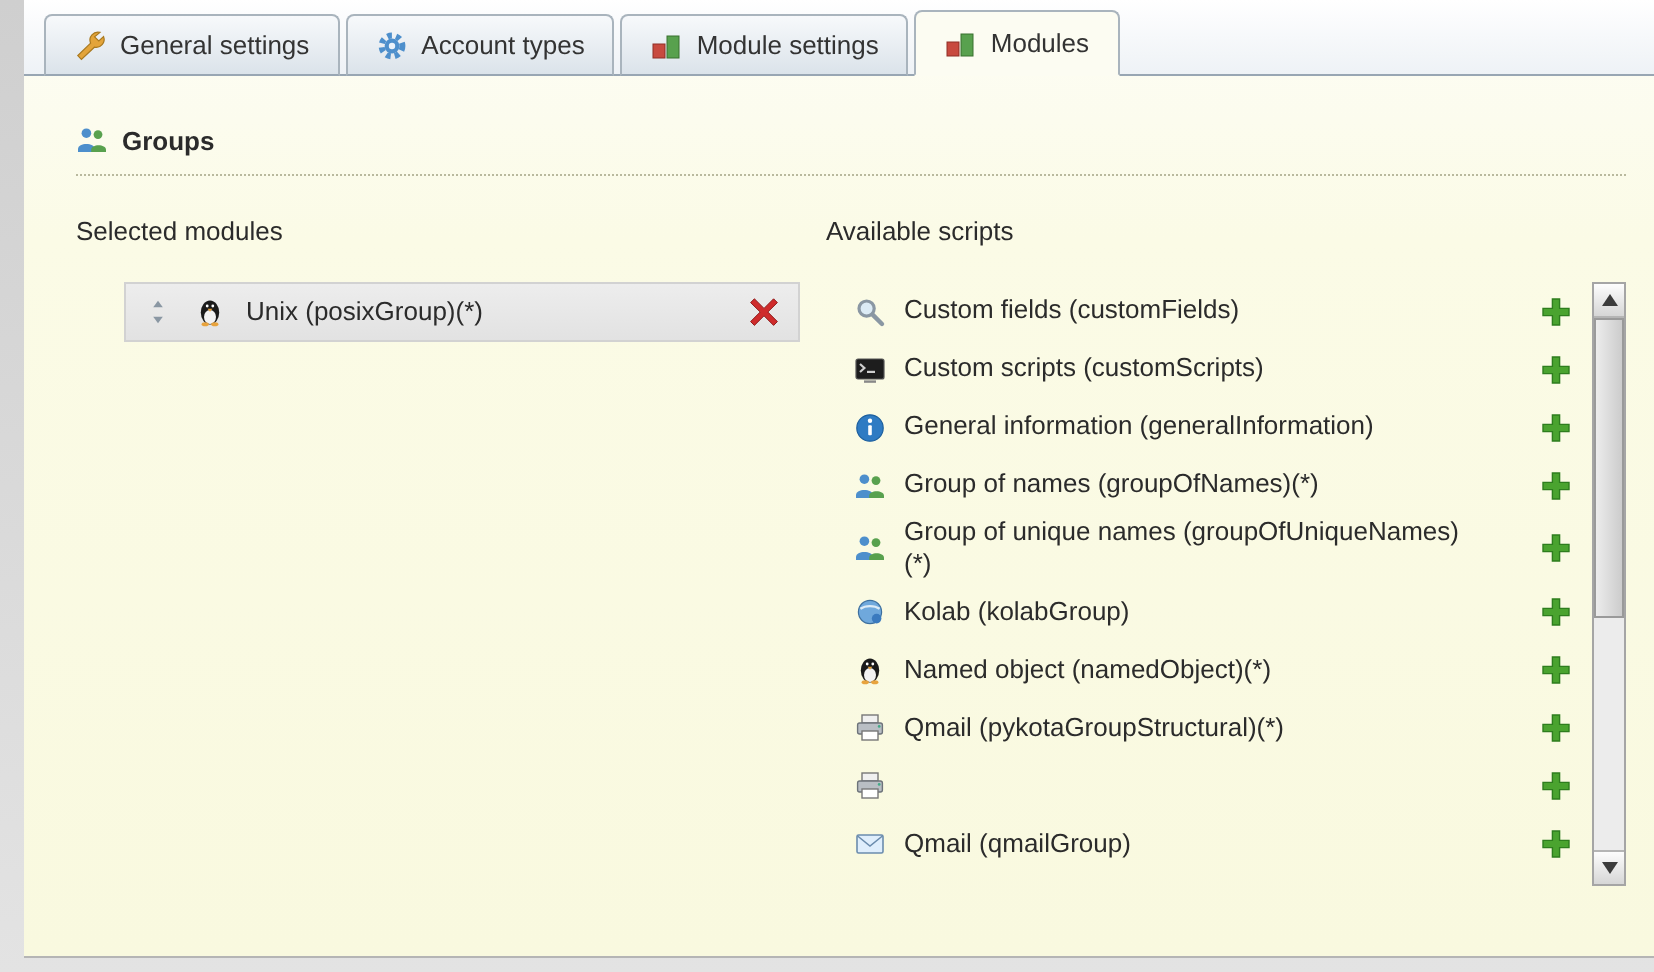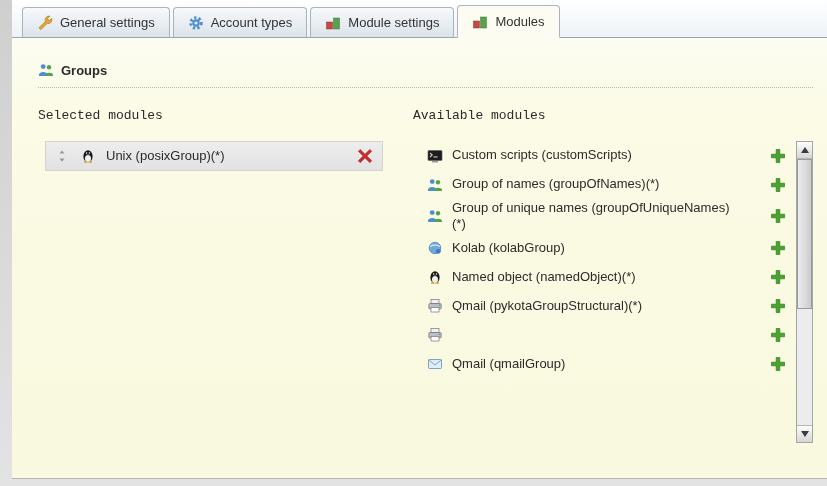--- a/index.html
+++ b/index.html
@@ -43,25 +43,25 @@
   .content{padding:24px 26px 0 26px;}
   .section-title{
     display:flex;align-items:center;gap:7px;
     font-weight:bold;
     padding-bottom:9px;
     border-bottom:1px dotted #b9b99e;
   }
   .cols{display:flex;margin-top:20px;}
   .col-left{width:375px;flex:0 0 375px;}
   .col-right{flex:1;}
-  .col-label{margin:0 0 18px 0;font-family:Liberation Mono, monospace;}
+  .col-label{margin:0 0 18px 0;}
   
   .selected-row{
     display:flex;align-items:center;gap:10px;
-    margin-left:7px;width:338px;height:30px;
+    margin-left:24px;width:338px;height:30px;
     padding:0 8px;box-sizing:border-box;
     background:linear-gradient(#ededed,#e2e2e2);
     border:1px solid #d2d2d2;
   }
   .mod-name{line-height:1.25;}
   .spacer{flex:1;}
   .icon-btn{
     background:none;border:none;padding:0;margin:0;
     width:18px;height:18px;display:inline-flex;align-items:center;justify-content:center;
     cursor:pointer;flex:0 0 auto;
@@ -184,33 +184,68 @@
                   <svg viewBox="0 0 16 16" width="16" height="16">
                     <path d="M3.2 1.4 8 6.2l4.8-4.8 1.9 1.9L9.9 8l4.8 4.8-1.9 1.9L8 9.9l-4.8 4.8-1.9-1.9L6.1 8 1.3 3.3z" fill="#cf2b2b" stroke="#8f1d1d" stroke-width="0.5"></path>
                   </svg>
                 </span>
               </button>
             </div>
           </div>
       </div>
 
       <div class="col-right">
-        <p class="col-label">Available modules</p>
+        <p class="col-label">Available scripts</p>
         <div class="avail-wrap">
           <div class="avail-list">
+              <div class="avail-row">
+                <span class="icon">
+                  <svg viewBox="0 0 16 16" width="16" height="16">
+                    <circle cx="6.3" cy="6.3" r="3.8" fill="#dcebf5" stroke="#8a97a3" stroke-width="1.6"></circle>
+                    <line x1="9.3" y1="9.3" x2="14" y2="14" stroke="#8a97a3" stroke-width="2.2" stroke-linecap="round"></line>
+                  </svg>
+                </span>
+                <span class="mod-name">Custom fields (customFields)</span>
+                <span class="spacer"></span>
+                <button class="icon-btn">
+                  <span class="icon">
+                    <svg viewBox="0 0 16 16" width="16" height="16">
+                      <path d="M6.2 1.5h3.6v4.7h4.7v3.6H9.8v4.7H6.2V9.8H1.5V6.2h4.7z" fill="#4aa32f" stroke="#2e7d1e" stroke-width="0.7"></path>
+                    </svg>
+                  </span>
+                </button>
+              </div>
               <div class="avail-row">
                 <span class="icon">
                   <svg viewBox="0 0 16 16" width="16" height="16">
                     <rect x="1" y="2.5" width="14" height="10" rx="1" fill="#1d1d1d" stroke="#555" stroke-width="0.6"></rect>
                     <path d="M3 5l2.2 2L3 9" stroke="#cfcfcf" stroke-width="1.1" fill="none"></path>
                     <rect x="6.5" y="8.4" width="4" height="1.1" fill="#cfcfcf"></rect>
                     <rect x="5" y="13.2" width="6" height="1.2" fill="#888"></rect>
                   </svg>
                 </span>
                 <span class="mod-name">Custom scripts (customScripts)</span>
+                <span class="spacer"></span>
+                <button class="icon-btn">
+                  <span class="icon">
+                    <svg viewBox="0 0 16 16" width="16" height="16">
+                      <path d="M6.2 1.5h3.6v4.7h4.7v3.6H9.8v4.7H6.2V9.8H1.5V6.2h4.7z" fill="#4aa32f" stroke="#2e7d1e" stroke-width="0.7"></path>
+                    </svg>
+                  </span>
+                </button>
+              </div>
+              <div class="avail-row">
+                <span class="icon">
+                  <svg viewBox="0 0 16 16" width="16" height="16">
+                    <circle cx="8" cy="8" r="6.6" fill="#2f7bc3" stroke="#1c5f9e" stroke-width="0.6"></circle>
+                    <rect x="7.1" y="6.6" width="1.8" height="5" rx="0.5" fill="#fff"></rect>
+                    <circle cx="8" cy="4.4" r="1.1" fill="#fff"></circle>
+                  </svg>
+                </span>
+                <span class="mod-name">General information (generalInformation)</span>
                 <span class="spacer"></span>
                 <button class="icon-btn">
                   <span class="icon">
                     <svg viewBox="0 0 16 16" width="16" height="16">
                       <path d="M6.2 1.5h3.6v4.7h4.7v3.6H9.8v4.7H6.2V9.8H1.5V6.2h4.7z" fill="#4aa32f" stroke="#2e7d1e" stroke-width="0.7"></path>
                     </svg>
                   </span>
                 </button>
               </div>
               <div class="avail-row">

